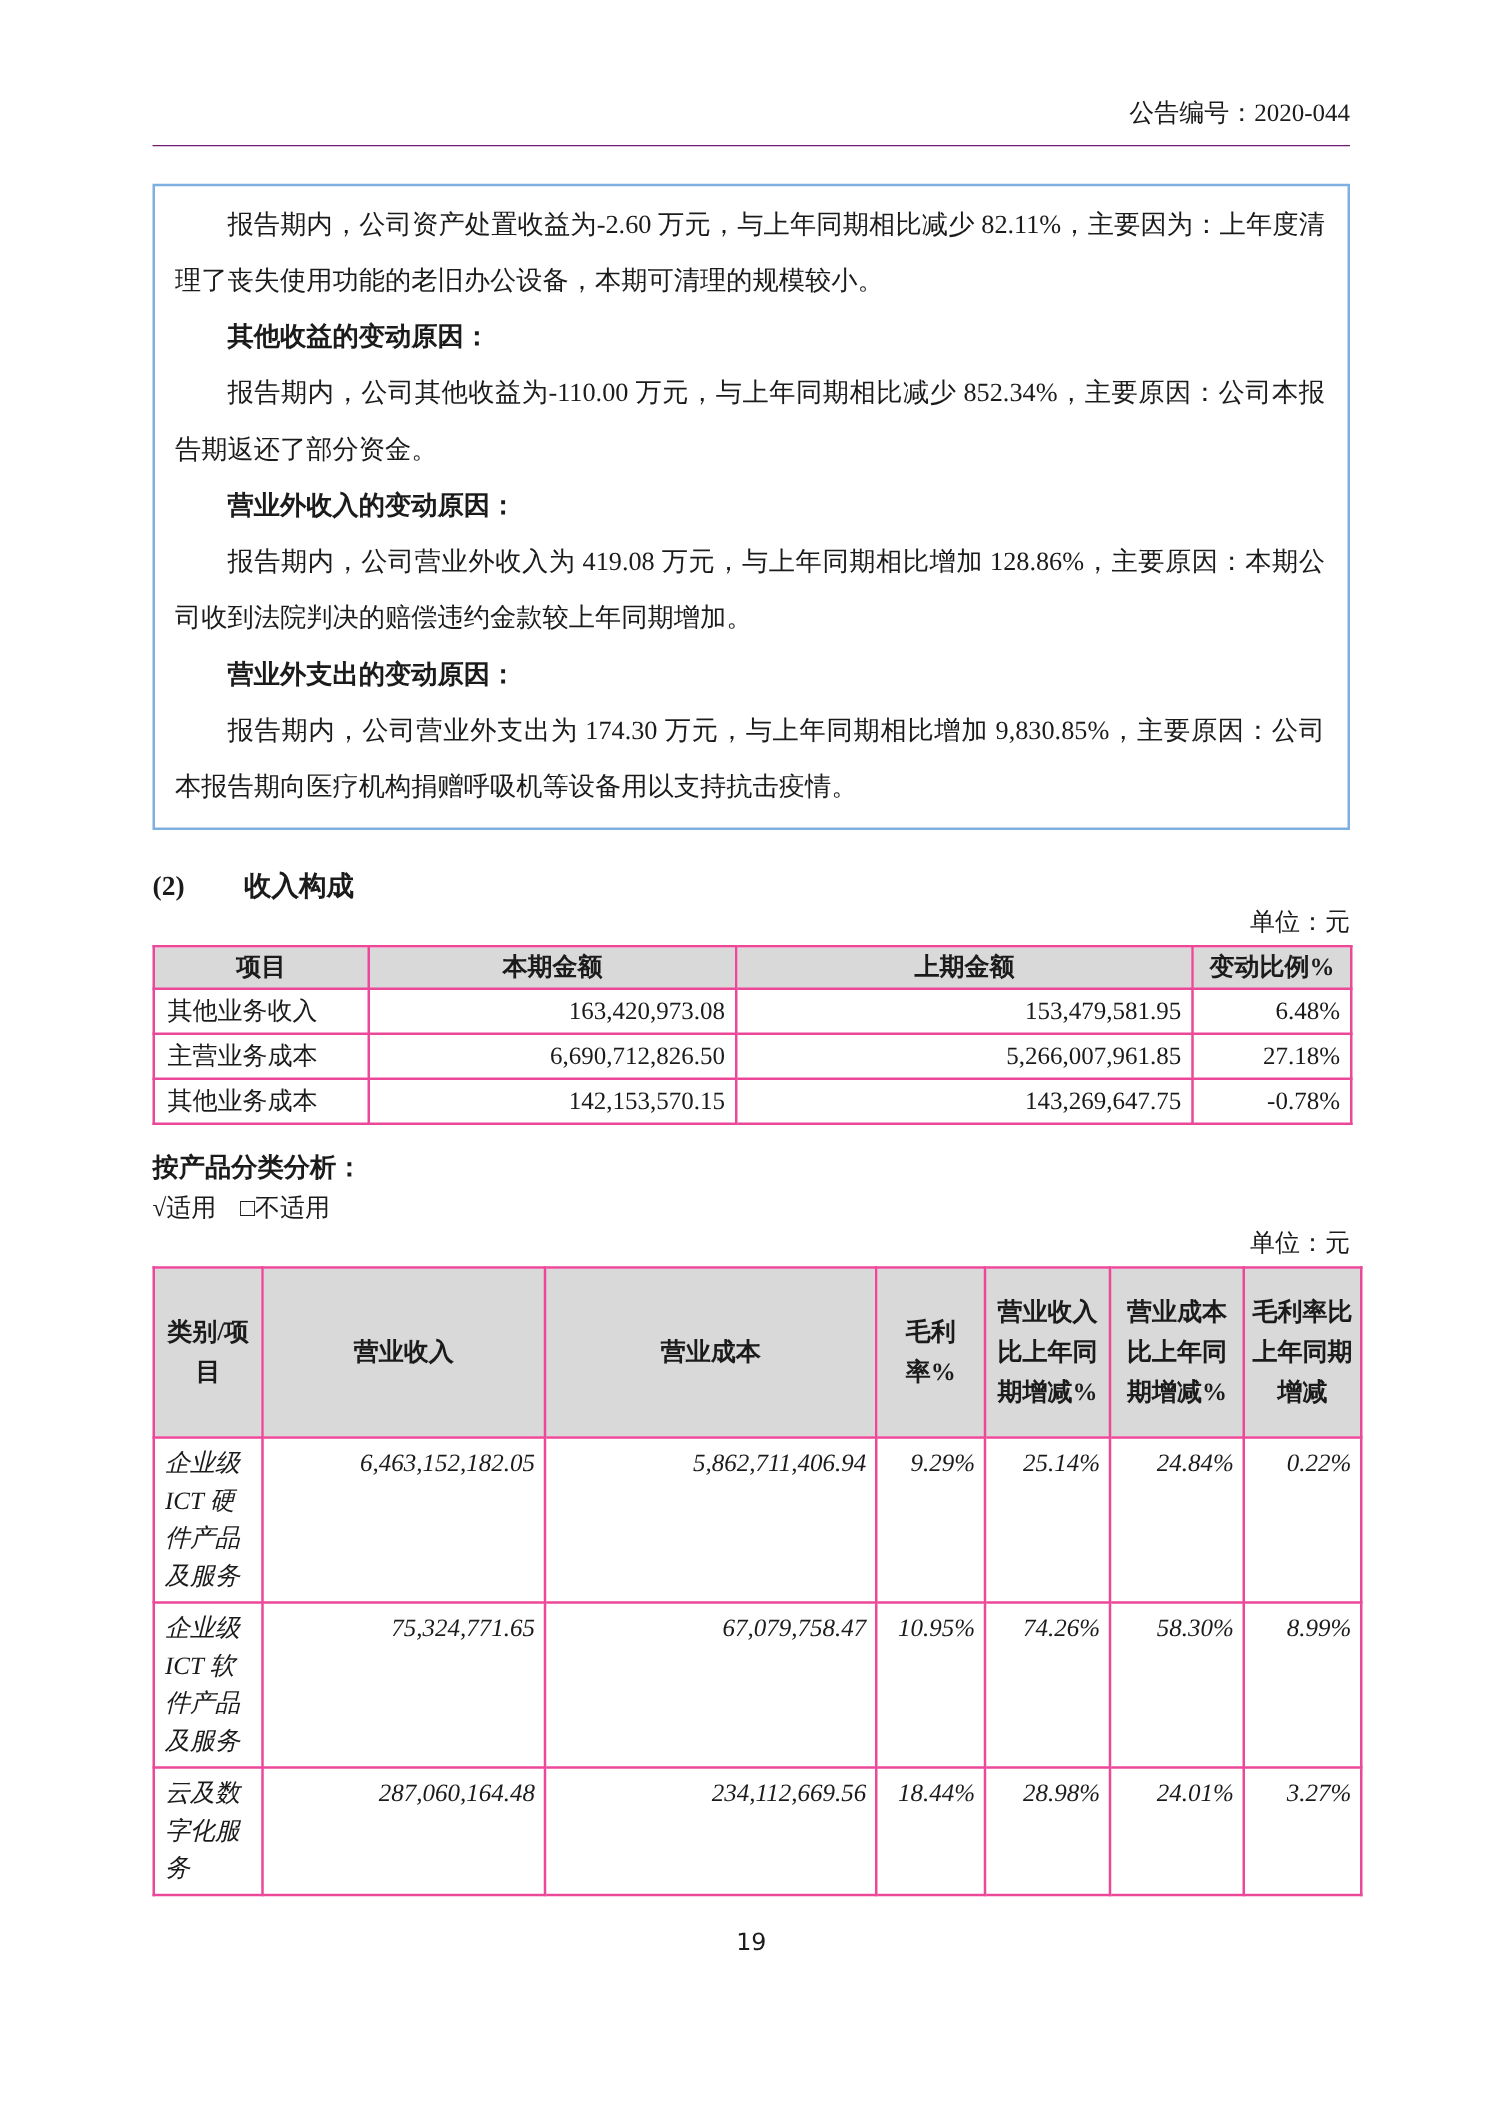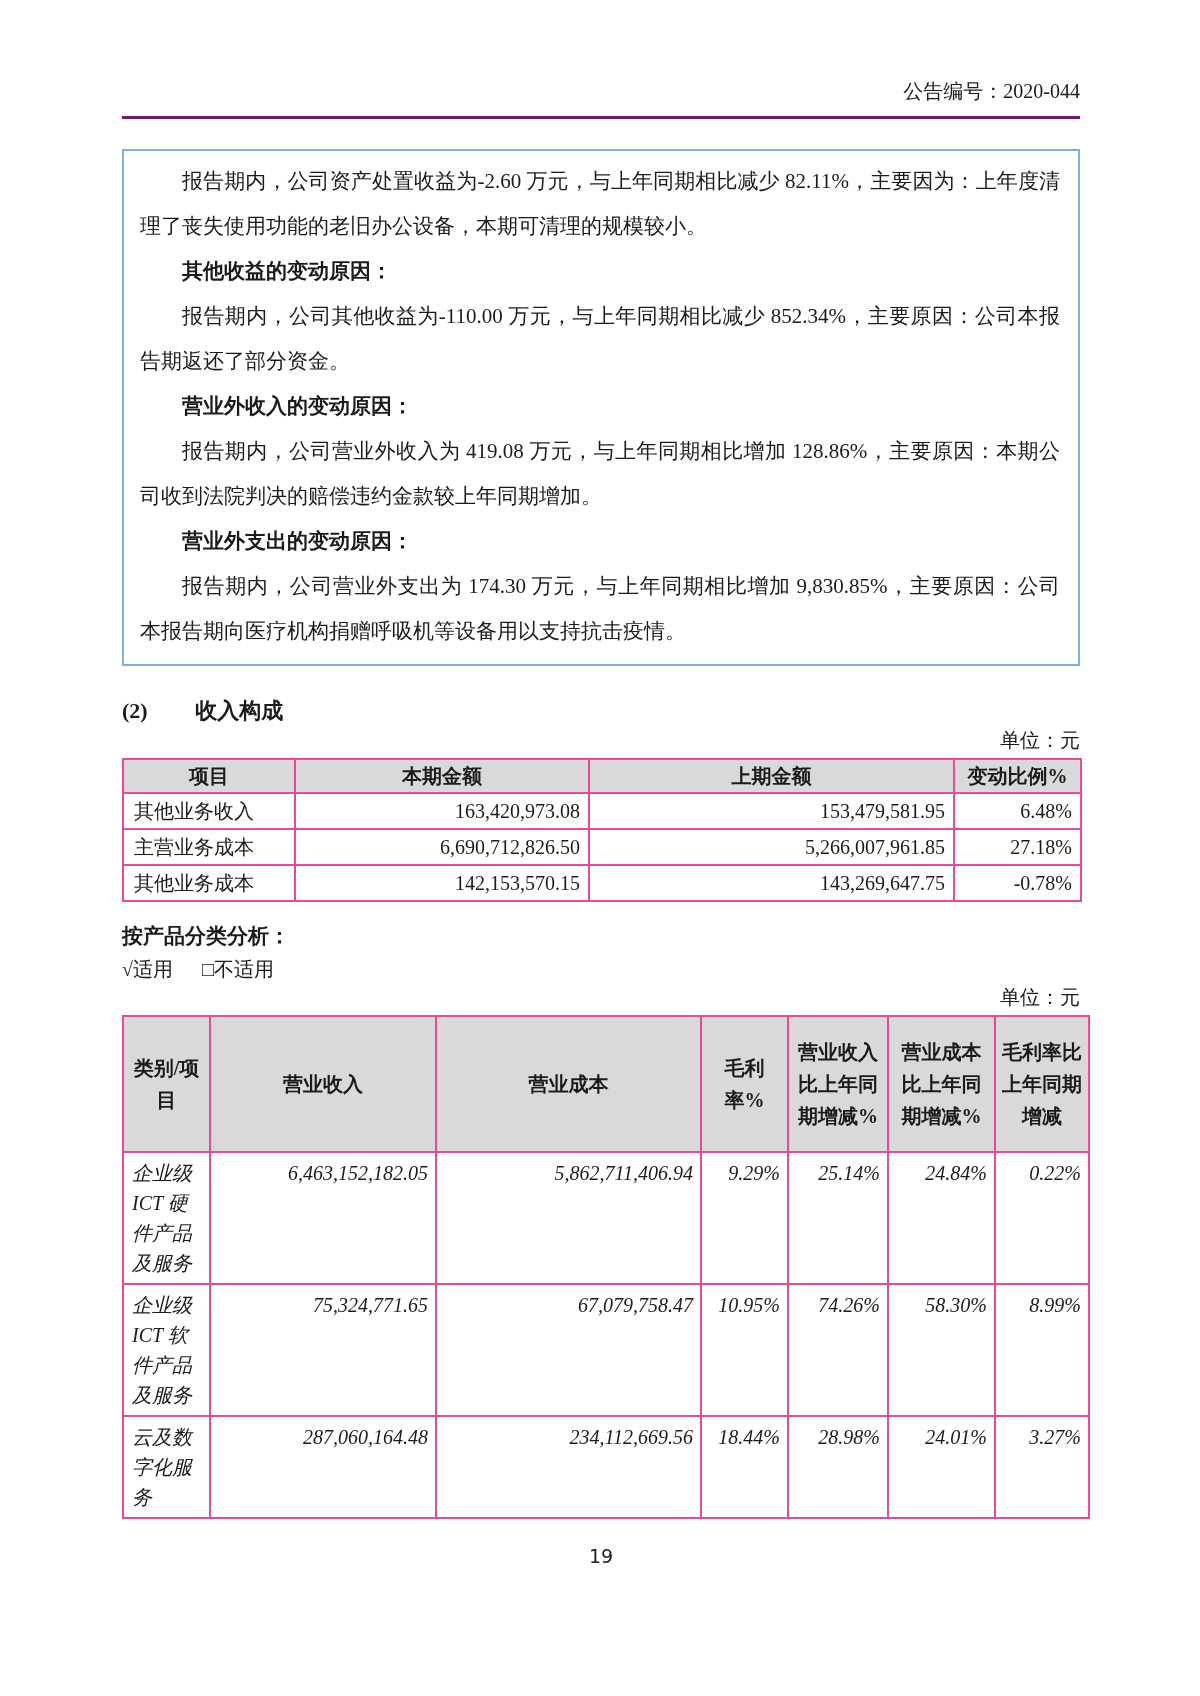--- a/index.html
+++ b/index.html
@@ -10,21 +10,21 @@
     font-family:"Liberation Serif","DejaVu Serif",serif;
     overflow:hidden;
   }
   .page { padding:78px 120px 0 122px; box-sizing:border-box; }
 
   .doc-header {
     text-align:right;
     font-size:20px;
     line-height:26px;
     padding-bottom:12px;
-    border-bottom:3px solid #701a75;
+    border-bottom:1px solid #701a75;
   }
 
   .notice-box {
     margin-top:30px;
     border:2px solid #7db0e0;
     padding:8px 18px 10px 16px;
     font-size:21px;
     line-height:45px;
     text-align:justify;
   }
@@ -49,21 +49,21 @@
   .t2 thead th { height:126px; vertical-align:middle; line-height:32px; padding:4px 6px; }
   .t2 td { vertical-align:top; line-height:30px; padding-top:5px;font-style:italic; }
   .t2 td.lab { text-align:left; padding:5px 6px 5px 8px; }
   .t2 td.num { text-align:right; padding-right:7px; }
   .t2 tr.r1 td { height:113px; }
   .t2 tr.r2 td { height:117px; }
   .t2 tr.r3 td { height:89px; }
 
   .prod-heading { margin-top:20px; font-size:21px; font-weight:bold; line-height:28px; }
   .applicable-line { margin-top:5px; font-size:20px; line-height:28px; }
-  .applicable-line .na { margin-left:24px; }
+  .applicable-line .na { margin-left:14px; }
 
   .page-number {
     text-align:center;
     margin-top:26px;
     font-size:19px;
     font-family:"DejaVu Sans","Liberation Sans",sans-serif;
   }
 </style>
 </head>
 <body>

